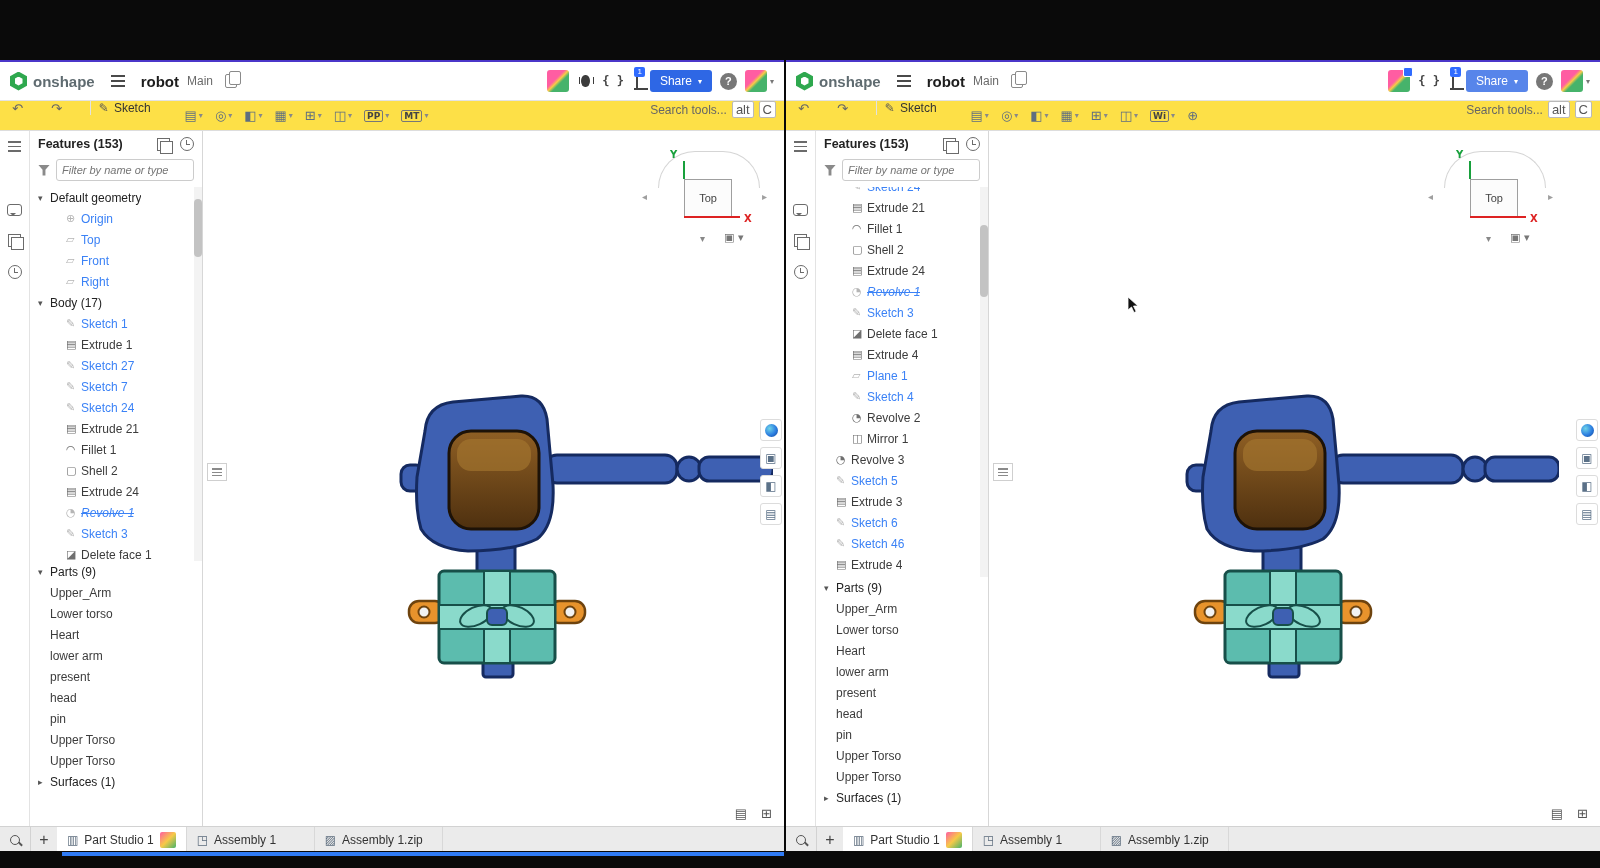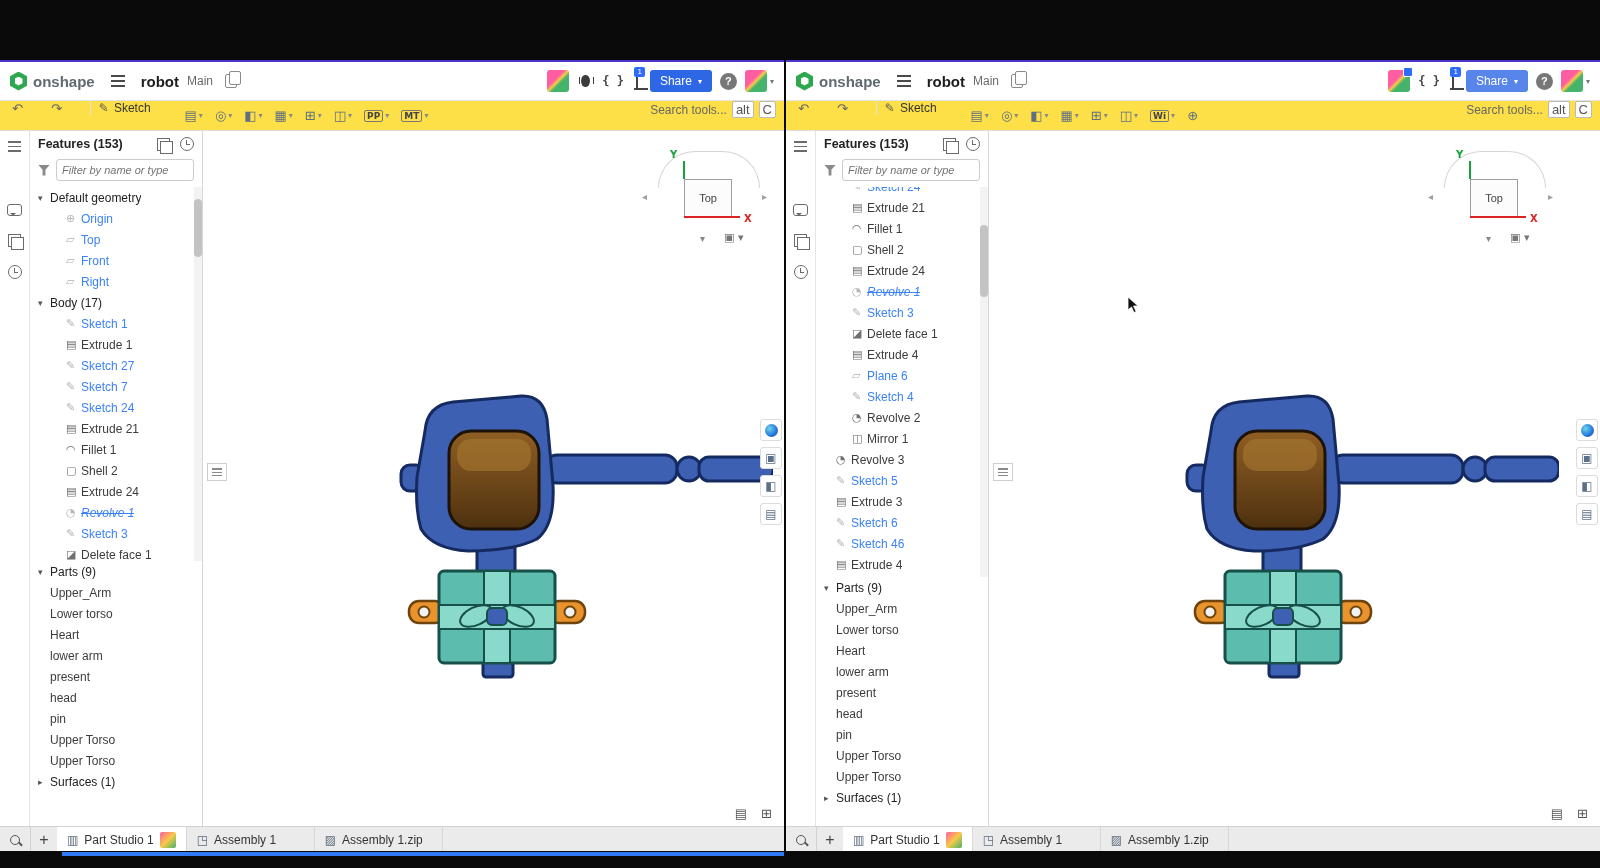--- a/index.html
+++ b/index.html
@@ -610,21 +610,21 @@
               <span class="tlabel">Delete face 1</span>
             </div>
             <div class="trow lvl1">
               <span class="chev"></span>
               <span class="ticon">▤</span>
               <span class="tlabel">Extrude 4</span>
             </div>
             <div class="trow lvl1 muted">
               <span class="chev"></span>
               <span class="ticon">▱</span>
-              <span class="tlabel">Plane 6</span>
+              <span class="tlabel">Plane 1</span>
             </div>
             <div class="trow lvl1 muted">
               <span class="chev"></span>
               <span class="ticon">✎</span>
               <span class="tlabel">Sketch 4</span>
             </div>
             <div class="trow lvl1">
               <span class="chev"></span>
               <span class="ticon">◔</span>
               <span class="tlabel">Revolve 2</span>

